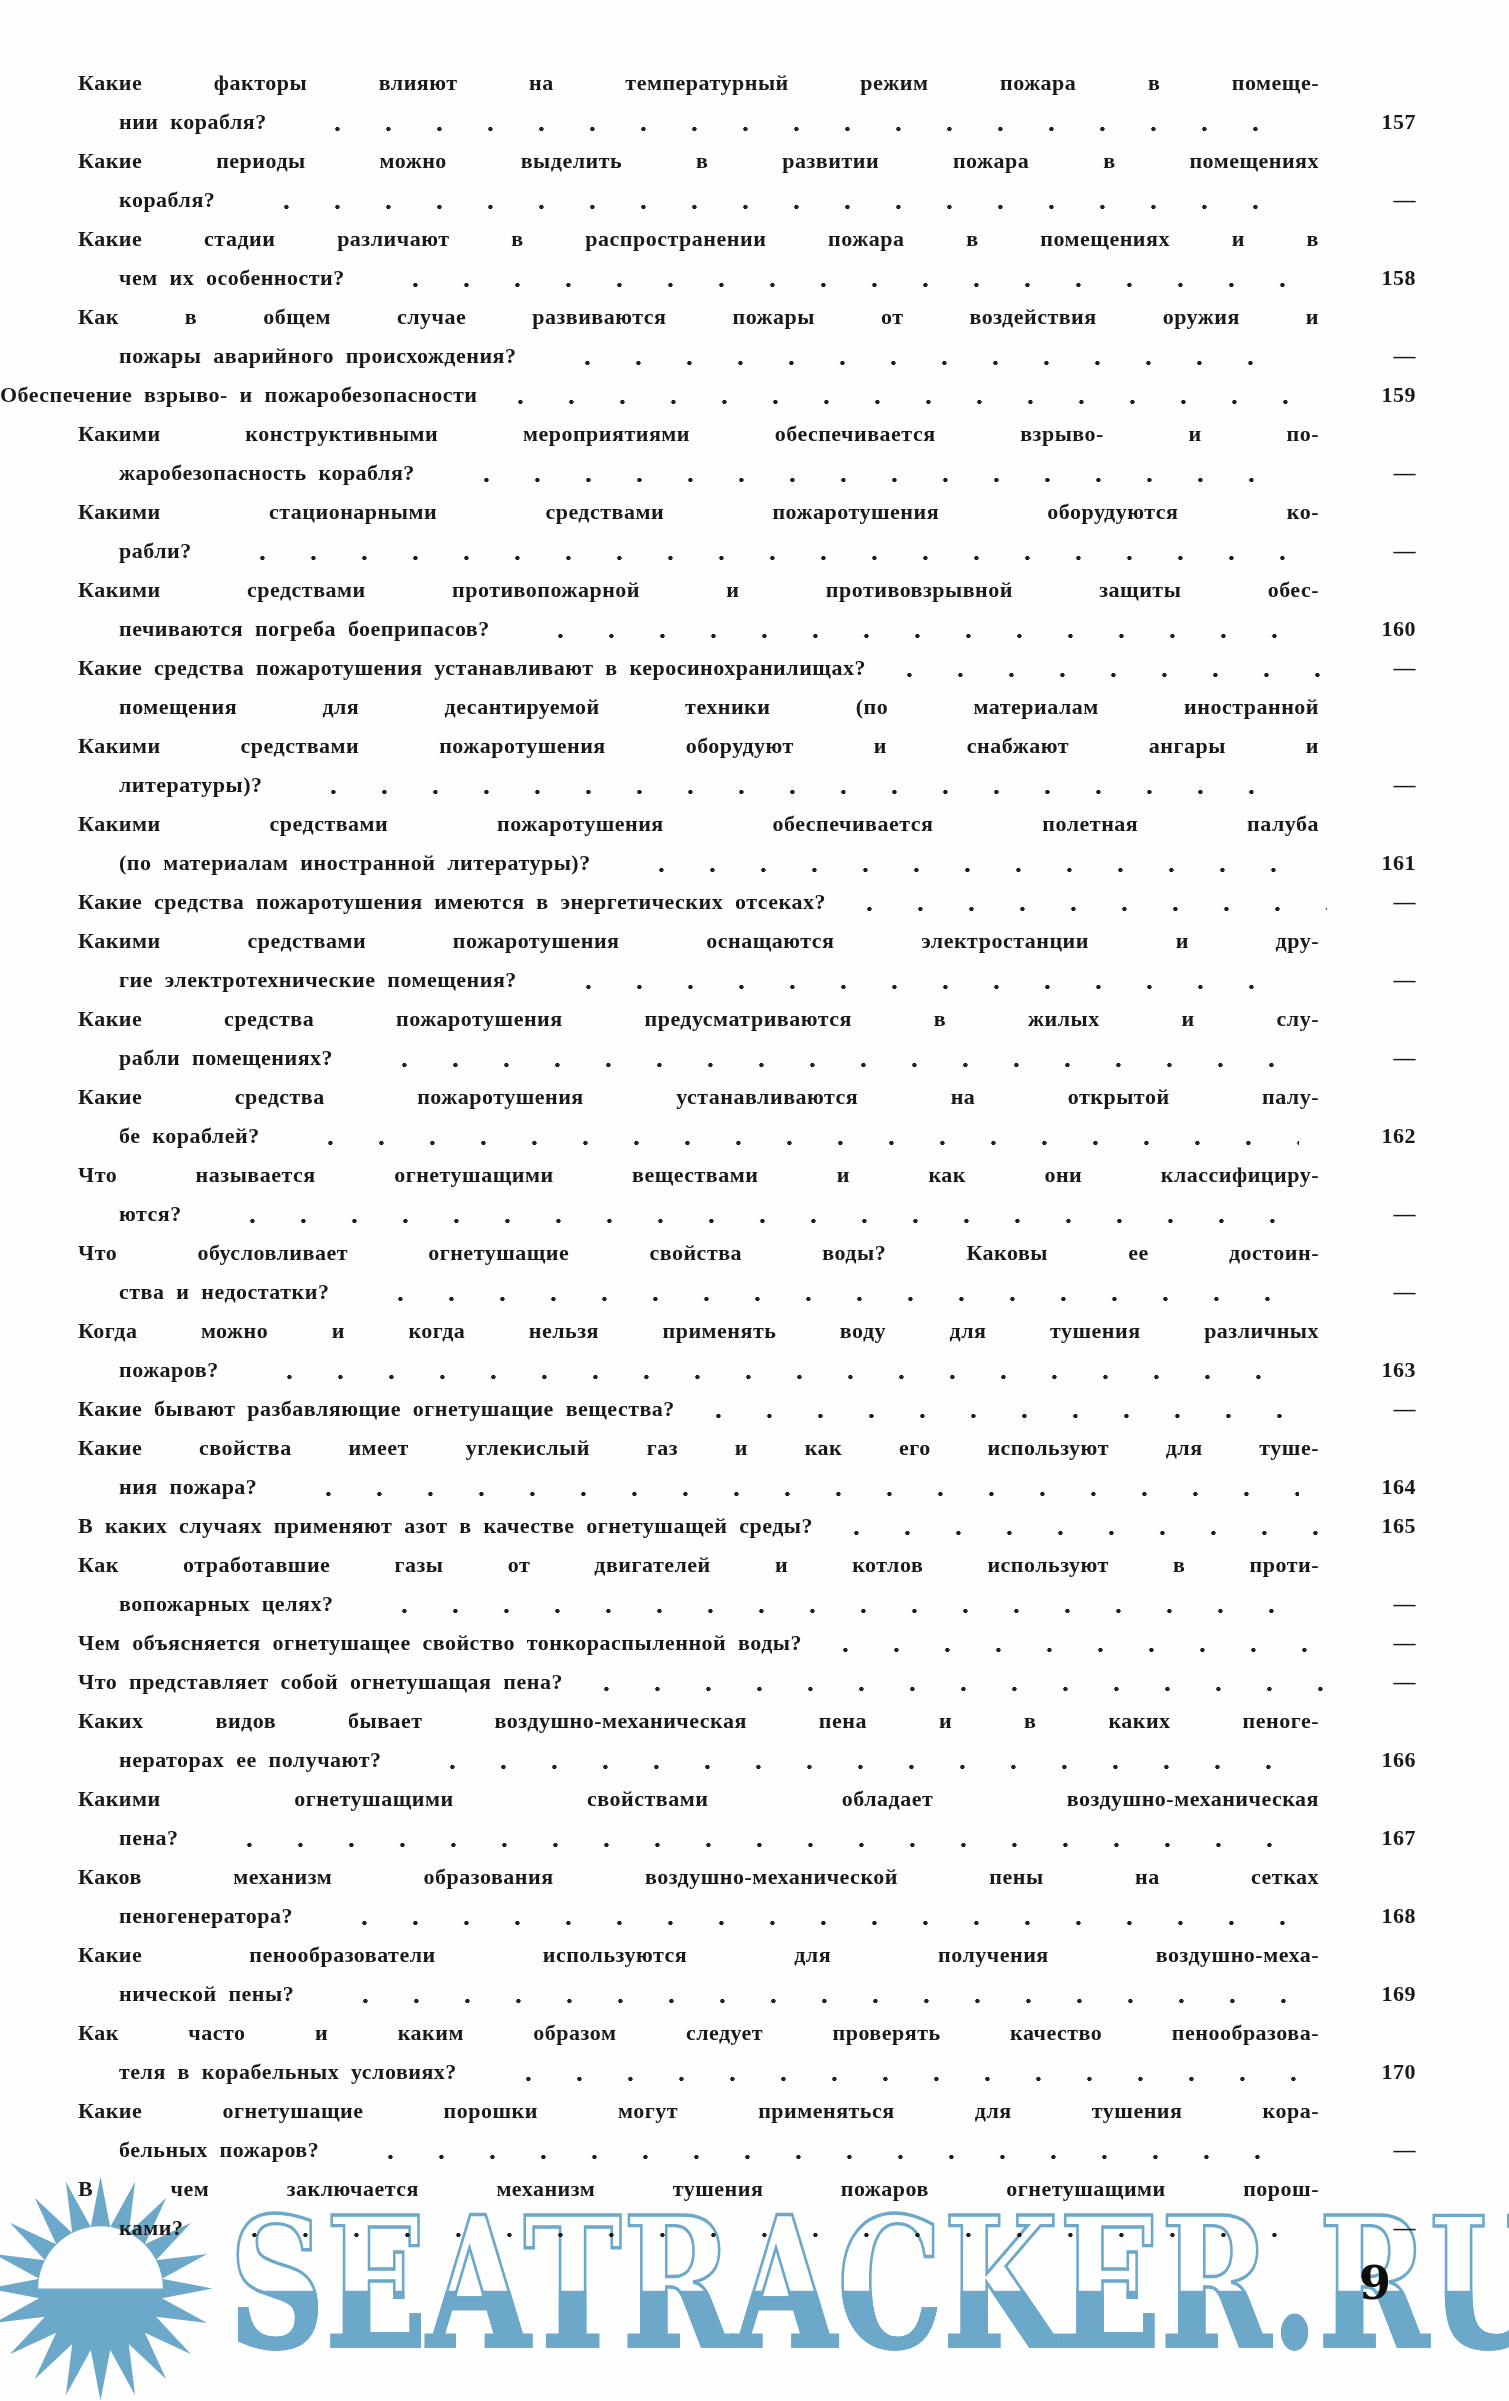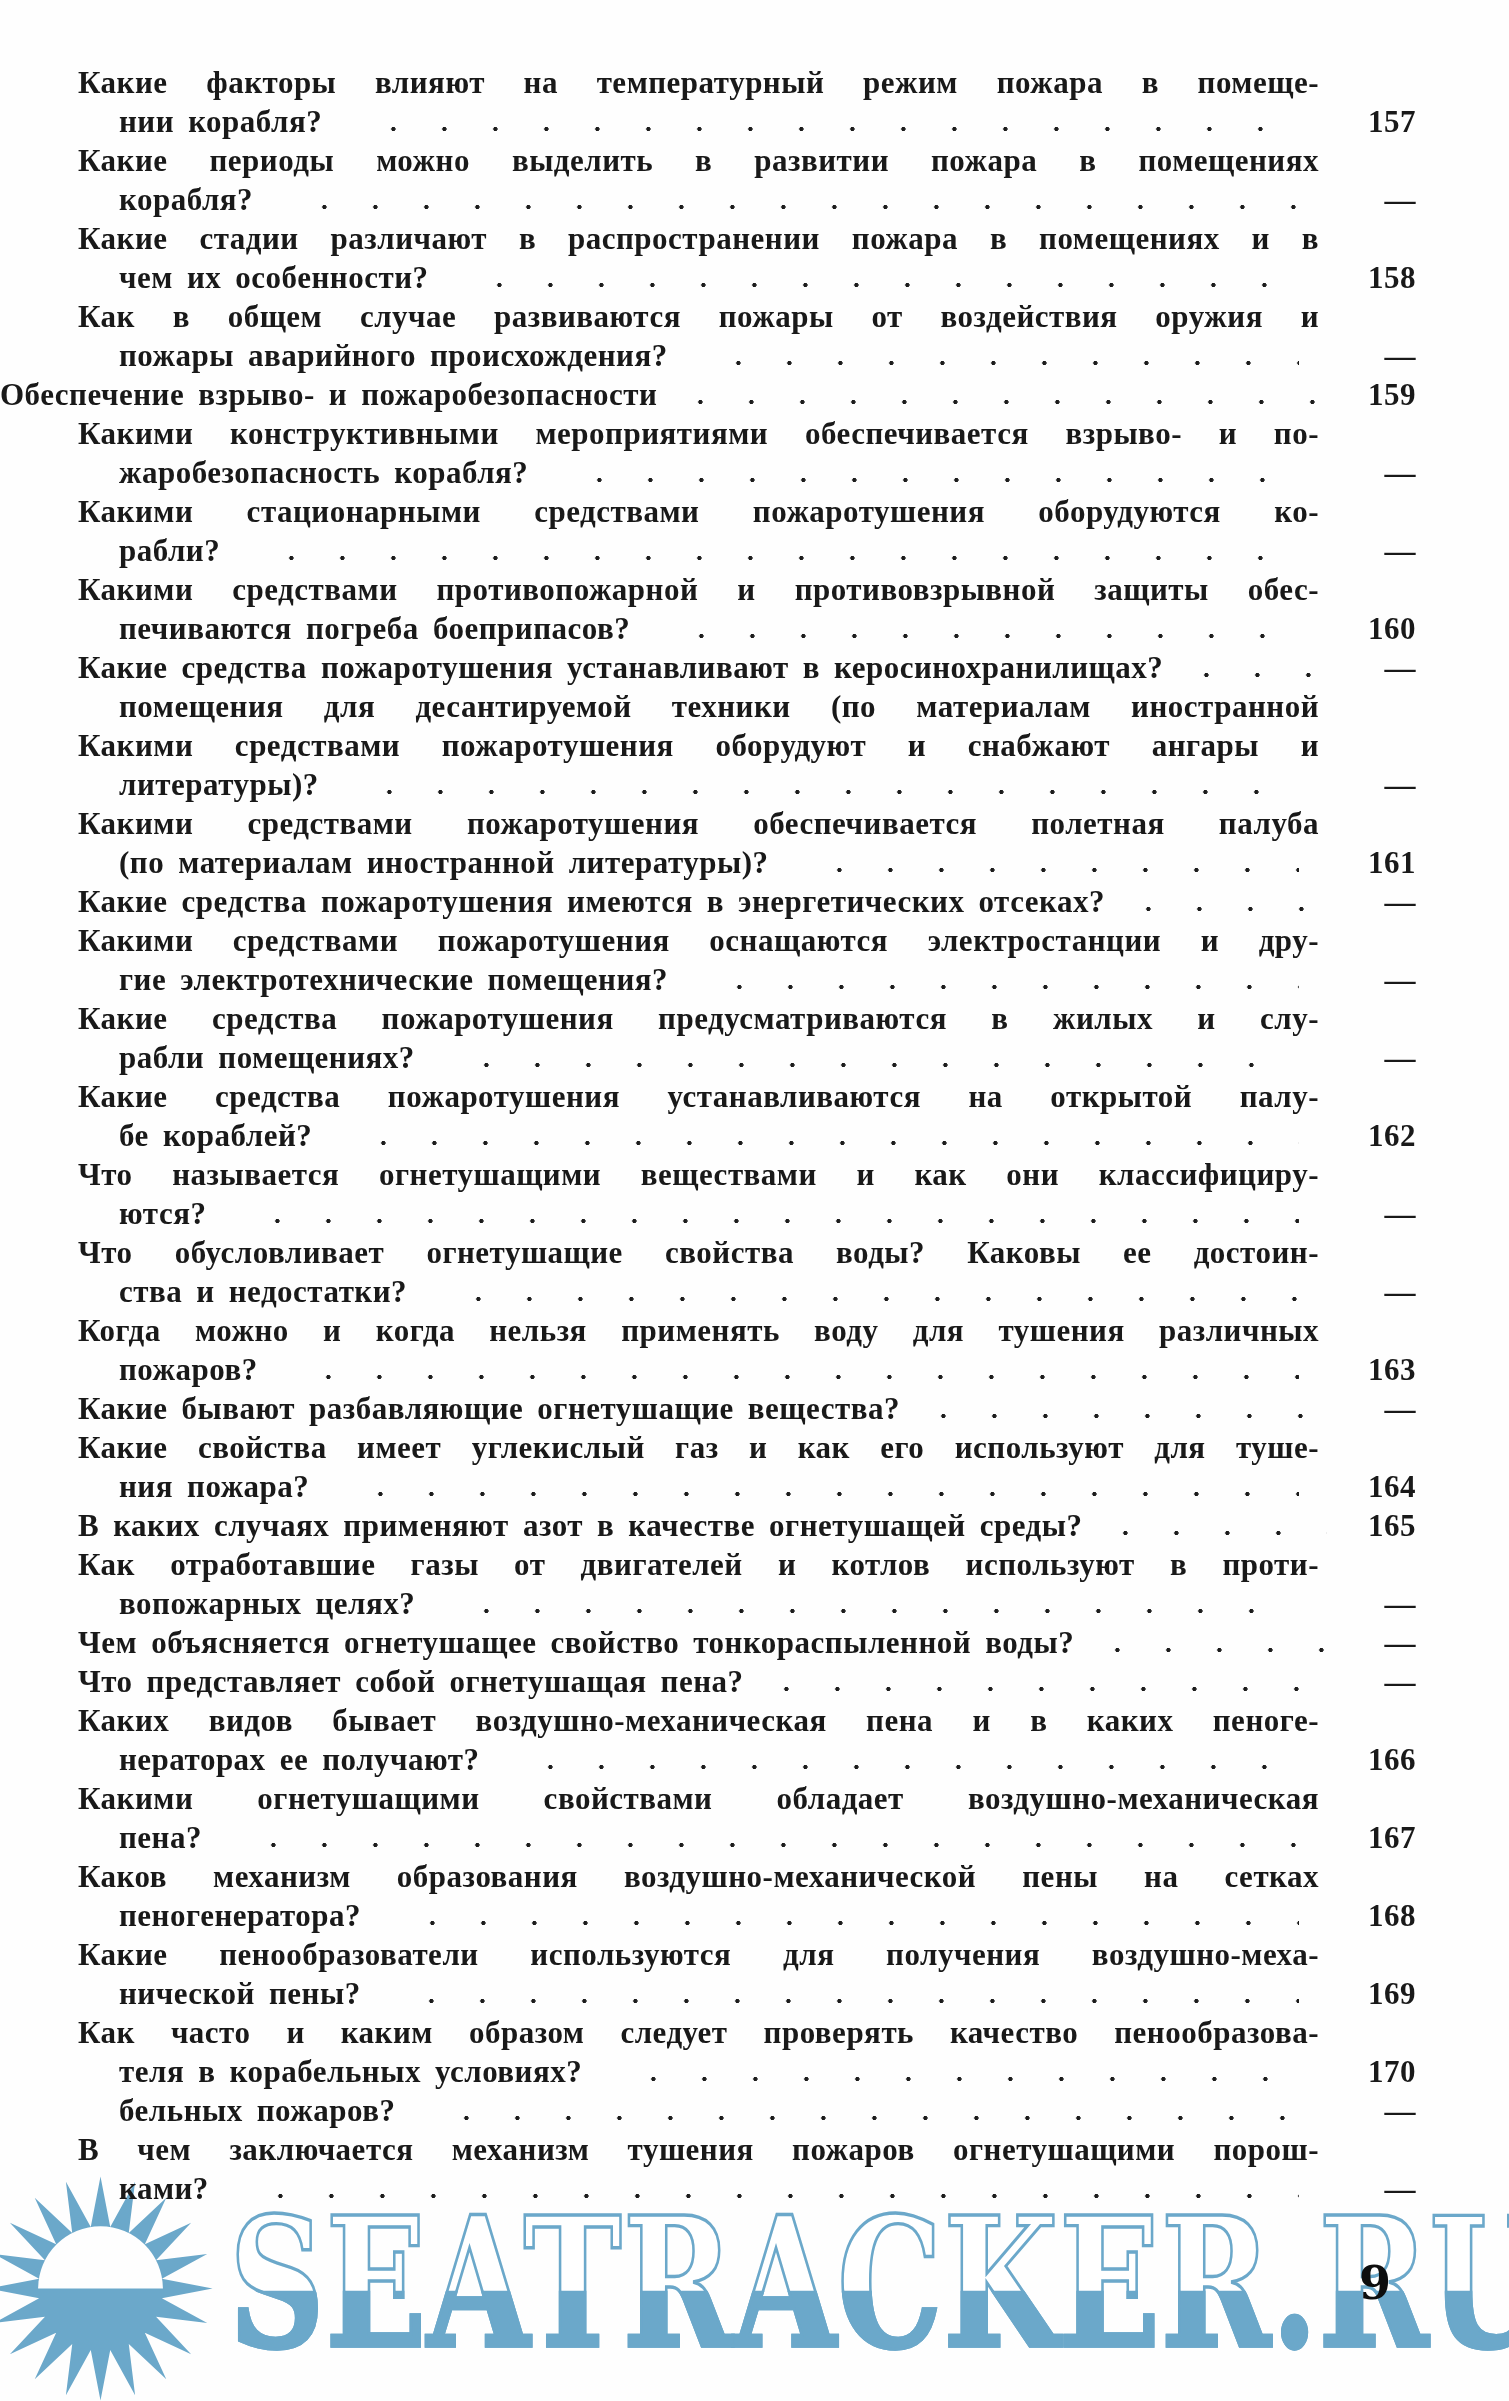--- a/index.html
+++ b/index.html
@@ -24,21 +24,21 @@
   .wm-outline{color:#ffffff;-webkit-text-stroke:3.4px #6ba8ca;}
   .wm-solid{position:absolute;left:0;top:0;color:#6ba8ca;-webkit-text-stroke:3.4px #6ba8ca;clip-path:inset(54% 0 0 0);}
   
   .toc{
     position:relative;z-index:1;
     padding:63px 93px 0 0;
   }
   .row{
     display:flex;align-items:flex-end;
     height:39px;line-height:39px;
-    font-weight:700;font-size:31px;color:#191919;
+    font-weight:700;font-size:22px;color:#191919;
     letter-spacing:0.5px;word-spacing:5.8px;
   }
   .row.first{padding-left:78px;}
   .row.cont{padding-left:119px;gap:28px;}
   .row.section{}
   .row .txt{white-space:nowrap;}
   .row .txt.fill{
     flex:1;white-space:normal;
     text-align:justify;text-align-last:justify;
     padding-right:97px;
@@ -287,20 +287,23 @@
         <span class="num">169</span>
       </div>
       <div class="row first">
         <span class="txt fill">Как часто и каким образом следует проверять качество пенообразова-</span>
       </div>
       <div class="row cont">
         <span class="txt">теля в корабельных условиях?</span>
         <span class="leader"></span>
         <span class="num">170</span>
       </div>
+      <div class="row first">
+        <span class="txt fill">Какие огнетушащие порошки могут применяться для тушения кора-</span>
+      </div>
       <div class="row cont">
         <span class="txt">бельных пожаров?</span>
         <span class="leader"></span>
         <span class="num">—</span>
       </div>
       <div class="row first">
         <span class="txt fill">В чем заключается механизм тушения пожаров огнетушащими порош-</span>
       </div>
       <div class="row cont">
         <span class="txt">ками?</span>

